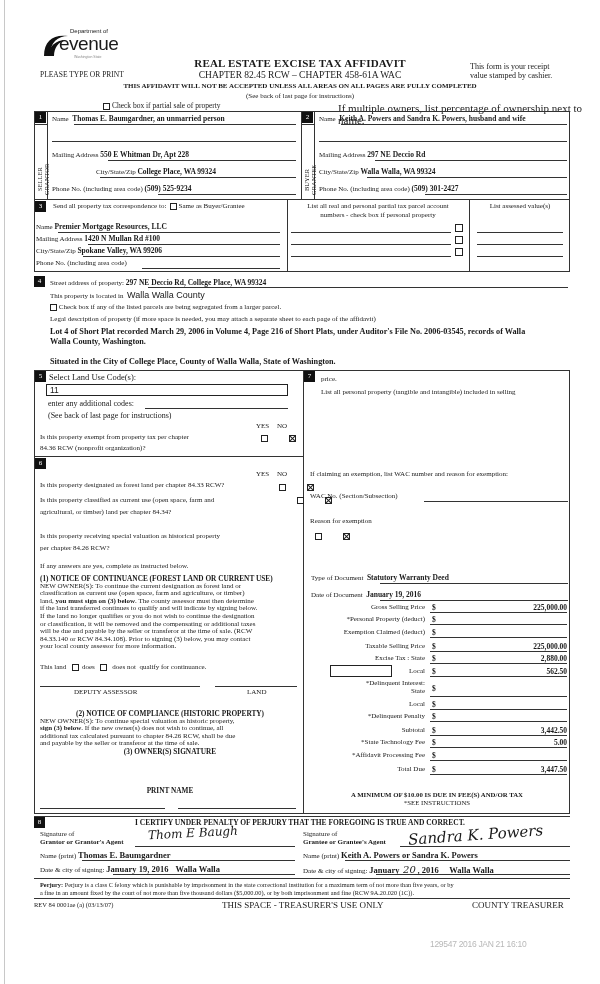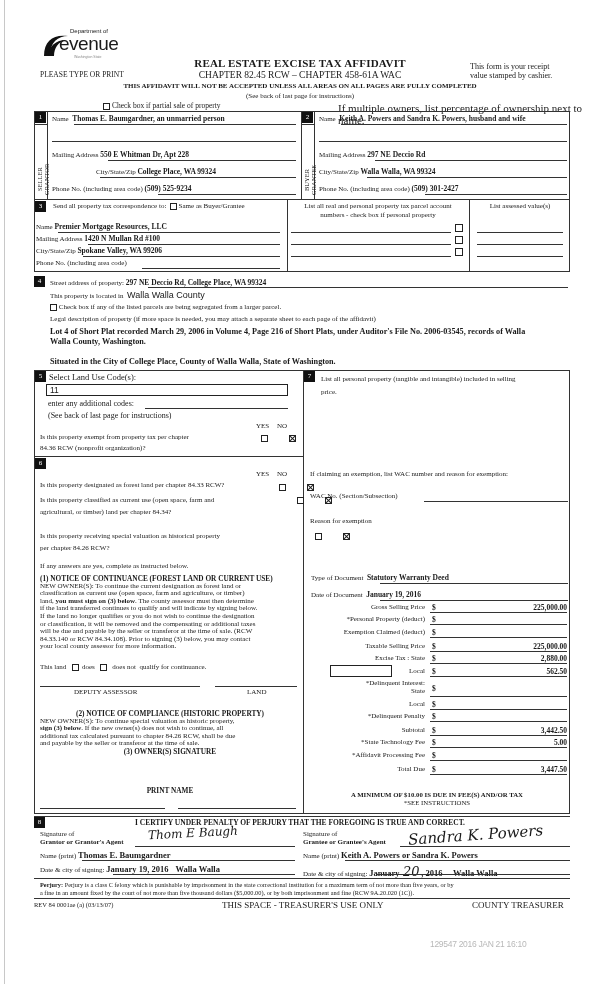--- a/index.html
+++ b/index.html
@@ -97,21 +97,21 @@
 <div class="abs lbl" style="left:36px;top:222px;"><span>Name</span> <span class="val">Premier Mortgage Resources, LLC</span></div>
 <div class="hline" style="left:58px;top:232px;width:222px;"></div>
 <div class="abs lbl" style="left:36px;top:234px;"><span>Mailing Address</span> <span class="val">1420 N Mullan Rd #100</span></div>
 <div class="hline" style="left:88px;top:244px;width:192px;"></div>
 <div class="abs lbl" style="left:36px;top:246px;"><span>City/State/Zip</span> <span class="val">Spokane Valley, WA   99206</span></div>
 <div class="hline" style="left:83px;top:256px;width:197px;"></div>
 <div class="abs lbl" style="left:36px;top:258px;"><span>Phone No. (including area code)</span> <span class="val"></span></div>
 <div class="hline" style="left:142px;top:268px;width:138px;"></div>
 
 <div class="abs lbl" style="left:288px;width:180px;top:202px;text-align:center;line-height:9px;">
-  <div>List all real and personal property tax parcel account</div>
+  <div>List all real and personal partial tax parcel account</div>
   <div>numbers - check box if personal property</div>
 </div>
 <div class="abs lbl" style="left:470px;width:100px;top:202px;text-align:center;">List assessed value(s)</div>
 <div class="abs" style="left:291px;top:222px;width:276px;">
   <div style="position:relative;height:12px;">
     <div class="hline" style="left:0;top:10px;width:160px;"></div>
     <span class="cb abs" style="left:164px;top:1px;width:8px;height:8px;"></span>
     <div class="hline" style="left:186px;top:10px;width:86px;"></div>
   </div>
   <div style="position:relative;height:12px;">
@@ -214,22 +214,22 @@
   <div>and payable by the seller or transferor at the time of sale.</div>
   <div class="b" style="text-align:center;font-size:7.3px;">(3) OWNER(S) SIGNATURE</div>
 </div>
 <div class="abs b" style="left:40px;width:260px;top:786px;text-align:center;font-size:7.3px;">PRINT NAME</div>
 <div class="hline" style="left:40px;top:808px;width:125px;"></div>
 <div class="hline" style="left:178px;top:808px;width:118px;"></div>
 
 
 <div class="abs num" style="left:304px;top:371px;">7</div>
 <div class="abs lbl" style="left:321px;top:373px;line-height:13px;">
+  <div>price.</div>
   <div>List all personal property (tangible and intangible) included in selling</div>
-  <div>price.</div>
 </div>
 <div class="abs" style="left:320px;top:400px;width:240px;height:60px;"></div>
 <div class="abs lbl" style="left:310px;top:470px;">If claiming an exemption, list WAC number and reason for exemption:</div>
 <div class="abs lbl" style="left:310px;top:492px;">WAC No. (Section/Subsection)</div>
 <div class="hline" style="left:424px;top:501px;width:144px;"></div>
 <div class="abs lbl" style="left:310px;top:517px;">Reason for exemption</div>
 <div class="abs" style="left:310px;top:528px;width:255px;height:30px;"></div>
 
 
 <div class="abs lbl" style="left:311px;top:573px;"><span>Type of Document</span>&nbsp; <span class="val">Statutory Warranty Deed</span></div>
@@ -337,21 +337,21 @@
 <div class="hline" style="left:113px;top:874px;width:182px;"></div>
 
 <div class="abs lbl" style="left:303px;top:830px;line-height:8px;">
   <div>Signature of</div>
   <div class="b">Grantee or Grantee's Agent</div>
 </div>
 <div class="abs sig" style="left:408px;top:826px;font-size:15px;transform:rotate(-4deg);">Sandra K. Powers</div>
 <div class="hline" style="left:400px;top:846px;width:170px;"></div>
 <div class="abs lbl" style="left:303px;top:850px;"><span>Name (print)</span> <span class="b" style="font-size:8.5px;">Keith A. Powers or Sandra K. Powers</span></div>
 <div class="hline" style="left:345px;top:860px;width:225px;"></div>
-<div class="abs lbl" style="left:303px;top:864px;"><span>Date &amp; city of signing:</span> <span class="b" style="font-size:8.5px;">January</span>&nbsp; <span class="sig" style="font-size:13px;">20</span> <span class="b" style="font-size:8.5px;">, 2016</span>&nbsp;&nbsp;&nbsp;&nbsp;&nbsp; <span class="b" style="font-size:8.5px;">Walla Walla</span></div>
+<div class="abs lbl" style="left:303px;top:864px;"><span>Date &amp; city of signing:</span> <span class="b" style="font-size:8.5px;">January</span>&nbsp; <span class="sig" style="font-size:10px;">20</span> <span class="b" style="font-size:8.5px;">, 2016</span>&nbsp;&nbsp;&nbsp;&nbsp;&nbsp; <span class="b" style="font-size:8.5px;">Walla Walla</span></div>
 <div class="hline" style="left:376px;top:874px;width:194px;"></div>
 <div class="hline" style="left:34px;top:878px;width:536px;"></div>
 
 
 <div class="abs" style="left:40px;top:881px;width:530px;font-size:6.3px;line-height:8px;">
   <div><span class="b">Perjury:</span> <span>Perjury is a class C felony which is punishable by imprisonment in the state correctional institution for a maximum term of not more than five years, or by</span></div>
   <div>a fine in an amount fixed by the court of not more than five thousand dollars ($5,000.00), or by both imprisonment and fine (RCW 9A.20.020 (1C)).</div>
 </div>
 <div class="hline" style="left:34px;top:898px;width:536px;"></div>
 

